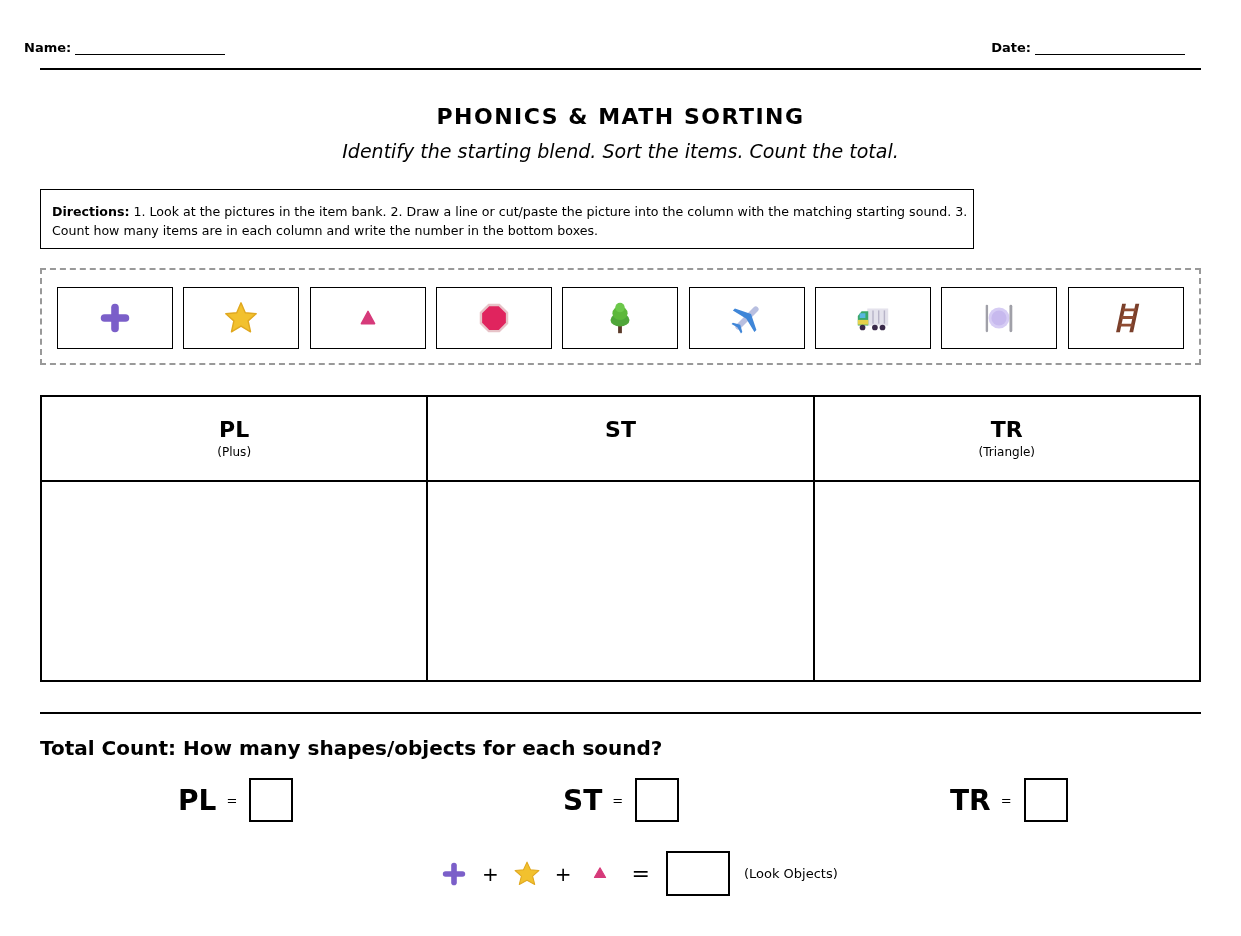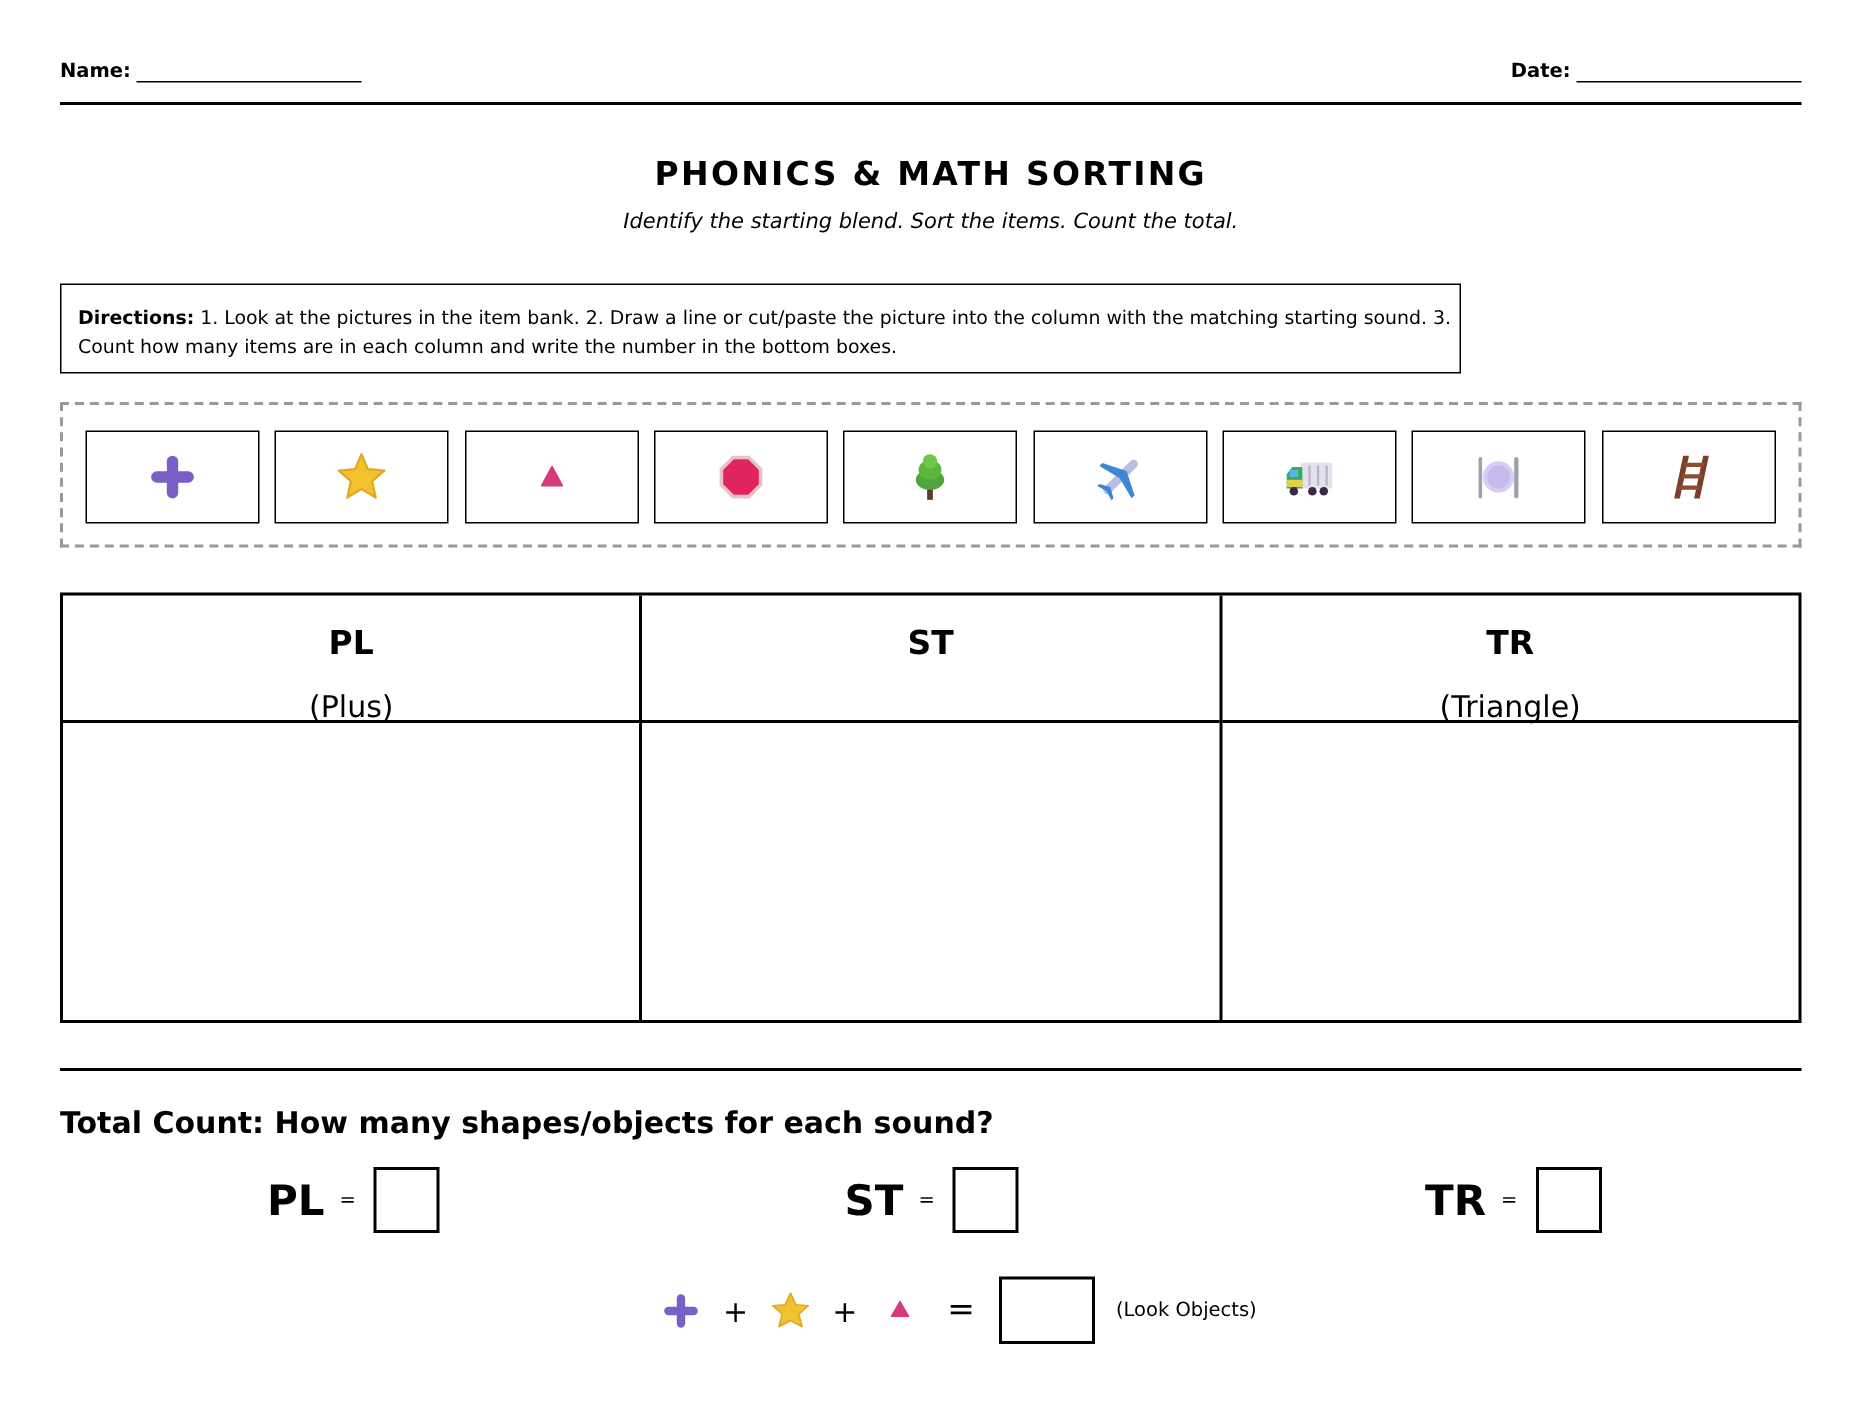--- a/index.html
+++ b/index.html
@@ -1,43 +1,43 @@
 <!DOCTYPE html>
 <html><head>
 <meta charset="utf-8">
 <style>
   * { box-sizing: border-box; margin: 0; padding: 0; }
   html, body { width: 1241px; height: 936px; background: #ffffff; overflow: hidden; }
   body { font-family: "DejaVu Sans", "Liberation Sans", sans-serif; color: #000; position: relative; }
 
-  .header-row { position: absolute; left: 40px; top: 40px; width: 1161px; height: 20px; }
+  .header-row { position: absolute; left: 24px; top: 40px; width: 1161px; height: 20px; }
   .field { position: absolute; top: 0; font-size: 13px; font-weight: bold; display: flex; align-items: flex-end; }
   .field .line { display: inline-block; border-bottom: 1px solid #000; height: 14px; margin-left: 4px; }
   .field.name { left: 0; }
   .field.name .line { width: 150px; }
   .field.date { right: 0; align-items: flex-end; }
   .field.date .line { width: 150px; }
   .top-rule { position: absolute; left: 40px; top: 68px; width: 1161px; height: 2px; background: #000; }
 
   .title { position: absolute; left: 0; width: 1241px; top: 104px; text-align: center; font-size: 22px; font-weight: bold; letter-spacing: 1.5px; }
-  .subtitle { position: absolute; left: 0; width: 1241px; top: 140px; text-align: center; font-size: 14px; font-style: italic; }
+  .subtitle { position: absolute; left: 0; width: 1241px; top: 140px; text-align: center; font-size: 19px; font-style: italic; }
 
   .directions { position: absolute; left: 40px; top: 189px; width: 934px; height: 60px; border: 1px solid #000; padding: 12px 4px 0 11px; font-size: 12.6px; line-height: 19px; }
   .directions b { font-weight: bold; }
 
   .bank { position: absolute; left: 40px; top: 268px; width: 1161px; height: 97px; border: 2px dashed #999; }
   .bank-item { position: absolute; top: 17px; width: 116px; height: 62px; border: 1px solid #000; display: flex; align-items: center; justify-content: center; }
   .bank-item svg { width: 38px; height: 38px; }
 
   .sort-table { position: absolute; left: 40px; top: 395px; width: 1161px; height: 287px; border: 2px solid #000; display: flex; }
   .sort-col { flex: 1; border-right: 2px solid #000; display: flex; flex-direction: column; }
   .sort-col:last-child { border-right: none; }
   .sort-head { height: 85px; border-bottom: 2px solid #000; text-align: center; padding-top: 20px; }
   .sort-head .blend { font-size: 22px; font-weight: bold; line-height: 26px; display: block; }
-  .sort-head .word { font-size: 20px; display: block; margin-top: 16px; }
+  .sort-head .word { font-size: 12px; display: block; margin-top: 2px; }
   .sort-body { flex: 1; }
 
   .bottom-rule { position: absolute; left: 40px; top: 712px; width: 1161px; height: 2px; background: #000; }
   .count-title { position: absolute; left: 40px; top: 736px; font-size: 20px; font-weight: bold; }
 
   .count-group { position: absolute; top: 778px; display: flex; align-items: center; height: 44px; }
   .count-group .blend { font-size: 28px; font-weight: bold; }
   .count-group .eq { font-size: 13px; margin: 0 12px 0 10px; }
   .count-group .box { width: 44px; height: 44px; border: 2px solid #000; }
 

